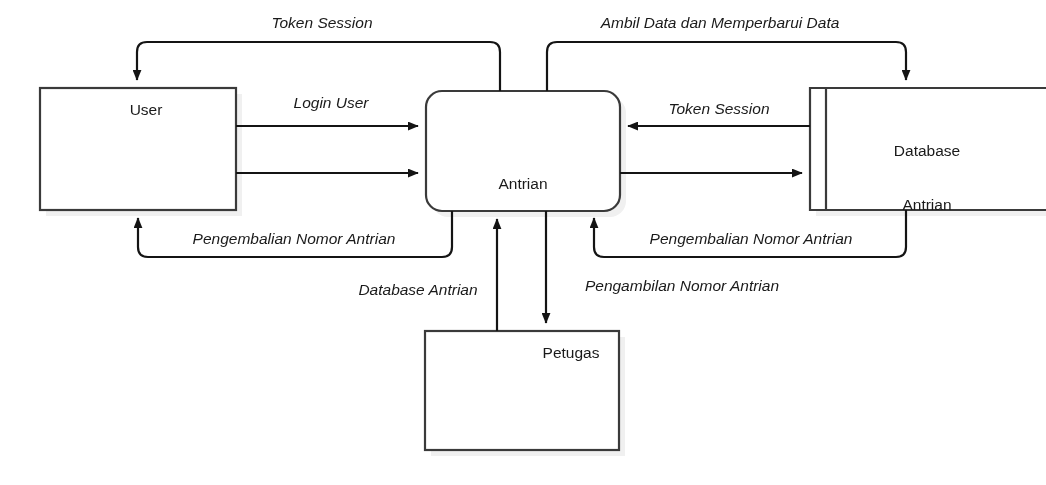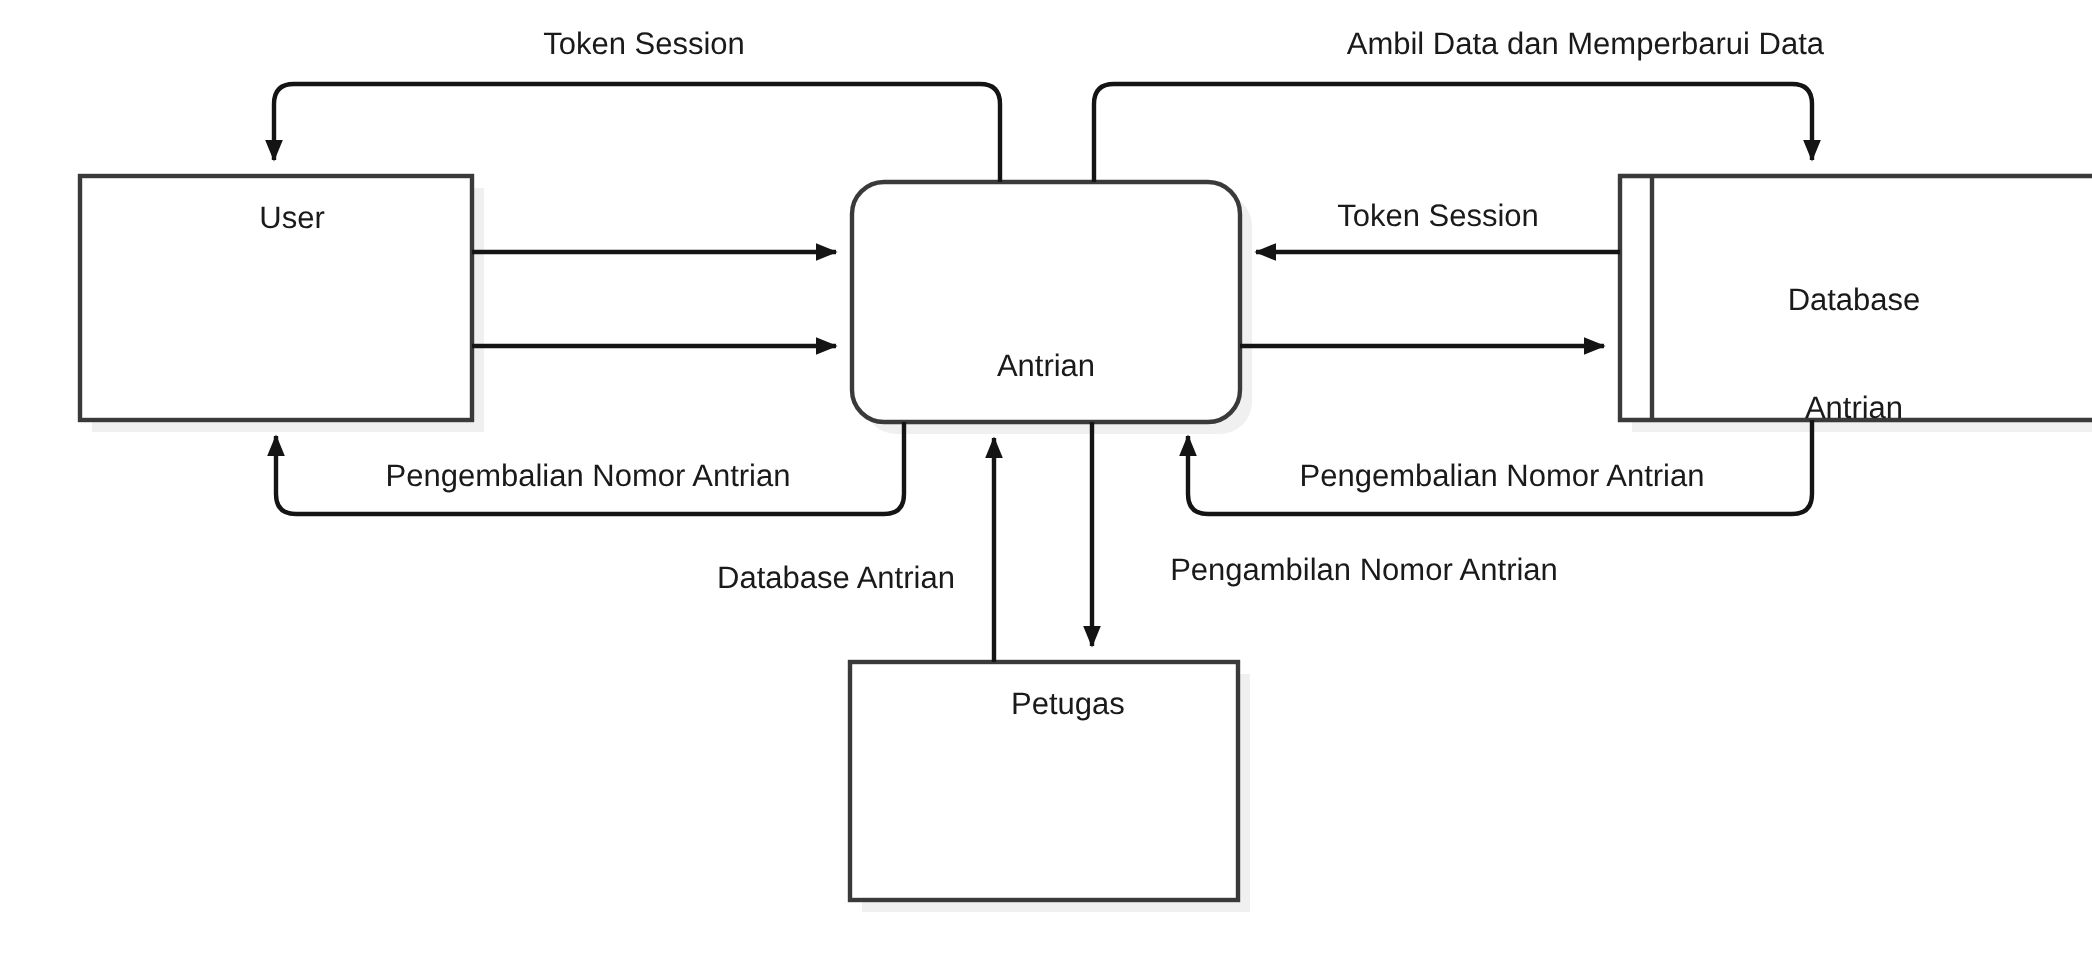--- a/index.html
+++ b/index.html
@@ -35,20 +35,21 @@
     line-height: 1.18;
     pointer-events: none;
   }
   .node-label {
     font-size: 15.5px;
     text-align: center;
   }
   .edge-label {
     font-size: 15.5px;
     text-align: center;
+    font-style: italic;
   }
 </style>
 </head>
 <body>
 
 <div id="diagram-canvas">
 
   <svg id="diagram-svg" viewBox="0 0 1046 485" xmlns="http://www.w3.org/2000/svg">
     <defs>
       <marker id="arrowhead" markerWidth="11" markerHeight="9" refX="10.2" refY="4.5" orient="auto" markerUnits="userSpaceOnUse">
@@ -106,29 +107,30 @@
 
   <div class="node-label" style="left:426px; top:138px; width:194px;">
     <div>Antrian</div>
   </div>
 
   <div class="node-label" style="left:826px; top:105px; width:170px;padding-left:16px;">
     <div>Database</div>
     <div>Antrian</div>
   </div>
 
-  <div class="node-label" style="left:409px; top:344px; width:194px;padding-left:28px;">Petugas</div>
+  <div class="node-label" style="left:446px; top:344px; width:194px;padding-left:28px;">Petugas</div>
 
   <div class="edge-label" style="left:202px; top:14px; width:240px;">Token Session</div>
 
+  <div class="edge-label" style="left:231px; top:94px; width:200px;">Login User</div>
 
 
   <div class="edge-label" style="left:164px; top:230px; width:260px;">Pengembalian Nomor Antrian</div>
 
-  <div class="edge-label" style="left:602px; top:14px; width:310px;text-align:right;">Ambil Data dan Memperbarui Data</div>
+  <div class="edge-label" style="left:565px; top:14px; width:310px;">Ambil Data dan Memperbarui Data</div>
 
   <div class="edge-label" style="left:649px; top:100px; width:140px;">Token Session</div>
 
 
   <div class="edge-label" style="left:621px; top:230px; width:260px;">Pengembalian Nomor Antrian</div>
 
   <div class="edge-label" style="left:348px; top:281px; width:140px;">Database Antrian</div>
 
   <div class="edge-label" style="left:556px; top:277px; width:252px;">Pengambilan Nomor Antrian</div>
 

